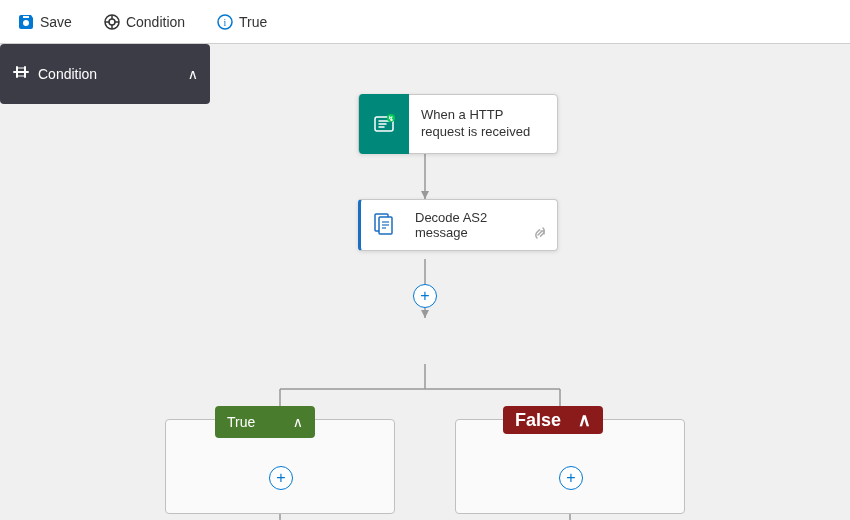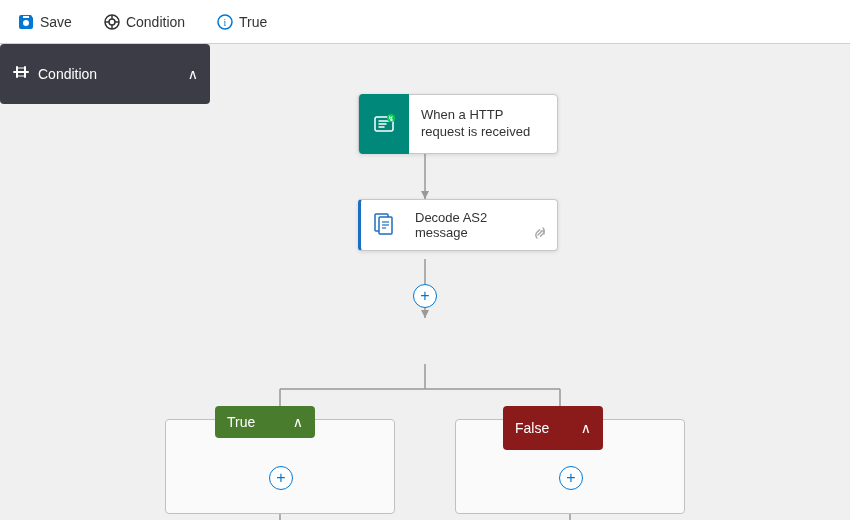--- a/index.html
+++ b/index.html
@@ -183,30 +183,30 @@
       height: 95px;
       border: 1.5px solid #c0c0c0;
       border-radius: 4px;
       background: #fafafa;
     }
     #btn-false {
       position: absolute;
       left: 503px;
       top: 362px;
       width: 100px;
-      height: 44px;
+      height: 28px;
       background: #8b1a1a;
       border-radius: 4px;
       display: flex;
       align-items: center;
       justify-content: space-between;
       padding: 0 12px;
       color: white;
-      font-size: 14px;
-      font-weight: 400;
+      font-size: 18px;
+      font-weight: 700;
       cursor: pointer;
       z-index: 10;
     }
 
     
     .add-circle {
       position: absolute;
       width: 24px;
       height: 24px;
       border-radius: 50%;

